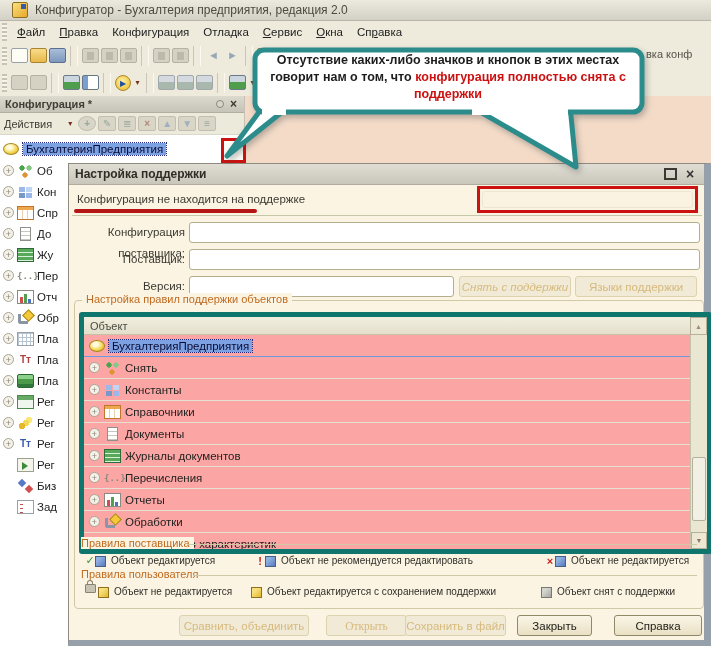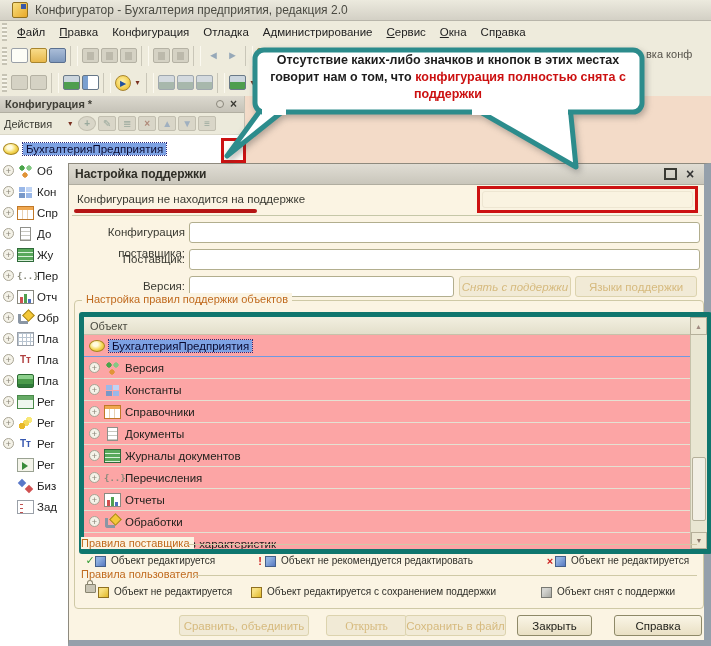--- a/index.html
+++ b/index.html
@@ -168,21 +168,20 @@
     <span class="gripper"></span>
 
       <span class="mi"><span></span><span class="u">Ф</span><span>айл</span></span>
 
       <span class="mi"><span></span><span class="u">П</span><span>равка</span></span>
 
       <span class="mi"><span>Конфигурация</span><span class="u"></span><span></span></span>
 
       <span class="mi"><span>Отладка</span><span class="u"></span><span></span></span>
 
-      <span class="mi"><span>Администрирование</span><span class="u"></span><span></span></span>
 
       <span class="mi"><span></span><span class="u">С</span><span>ервис</span></span>
 
       <span class="mi"><span></span><span class="u">О</span><span>кна</span></span>
 
       <span class="mi"><span>Сп</span><span class="u">р</span><span>авка</span></span>
 
   </div>
 
   <div class="abs toolbar tb1">
@@ -390,21 +389,21 @@
 
           <div class="lrow" data-sel="true">
 
             <span data-ticon="root"></span>
             <span class="rlabel">БухгалтерияПредприятия</span>
           </div>
 
           <div class="lrow">
             <span class="expander" data-exp="true"></span>
             <span data-ticon="obshchie"></span>
-            <span class="rlabel">Версия</span>
+            <span class="rlabel">Снять</span>
           </div>
 
           <div class="lrow">
             <span class="expander" data-exp="true"></span>
             <span data-ticon="konstanty"></span>
             <span class="rlabel">Константы</span>
           </div>
 
           <div class="lrow">
             <span class="expander" data-exp="true"></span>

